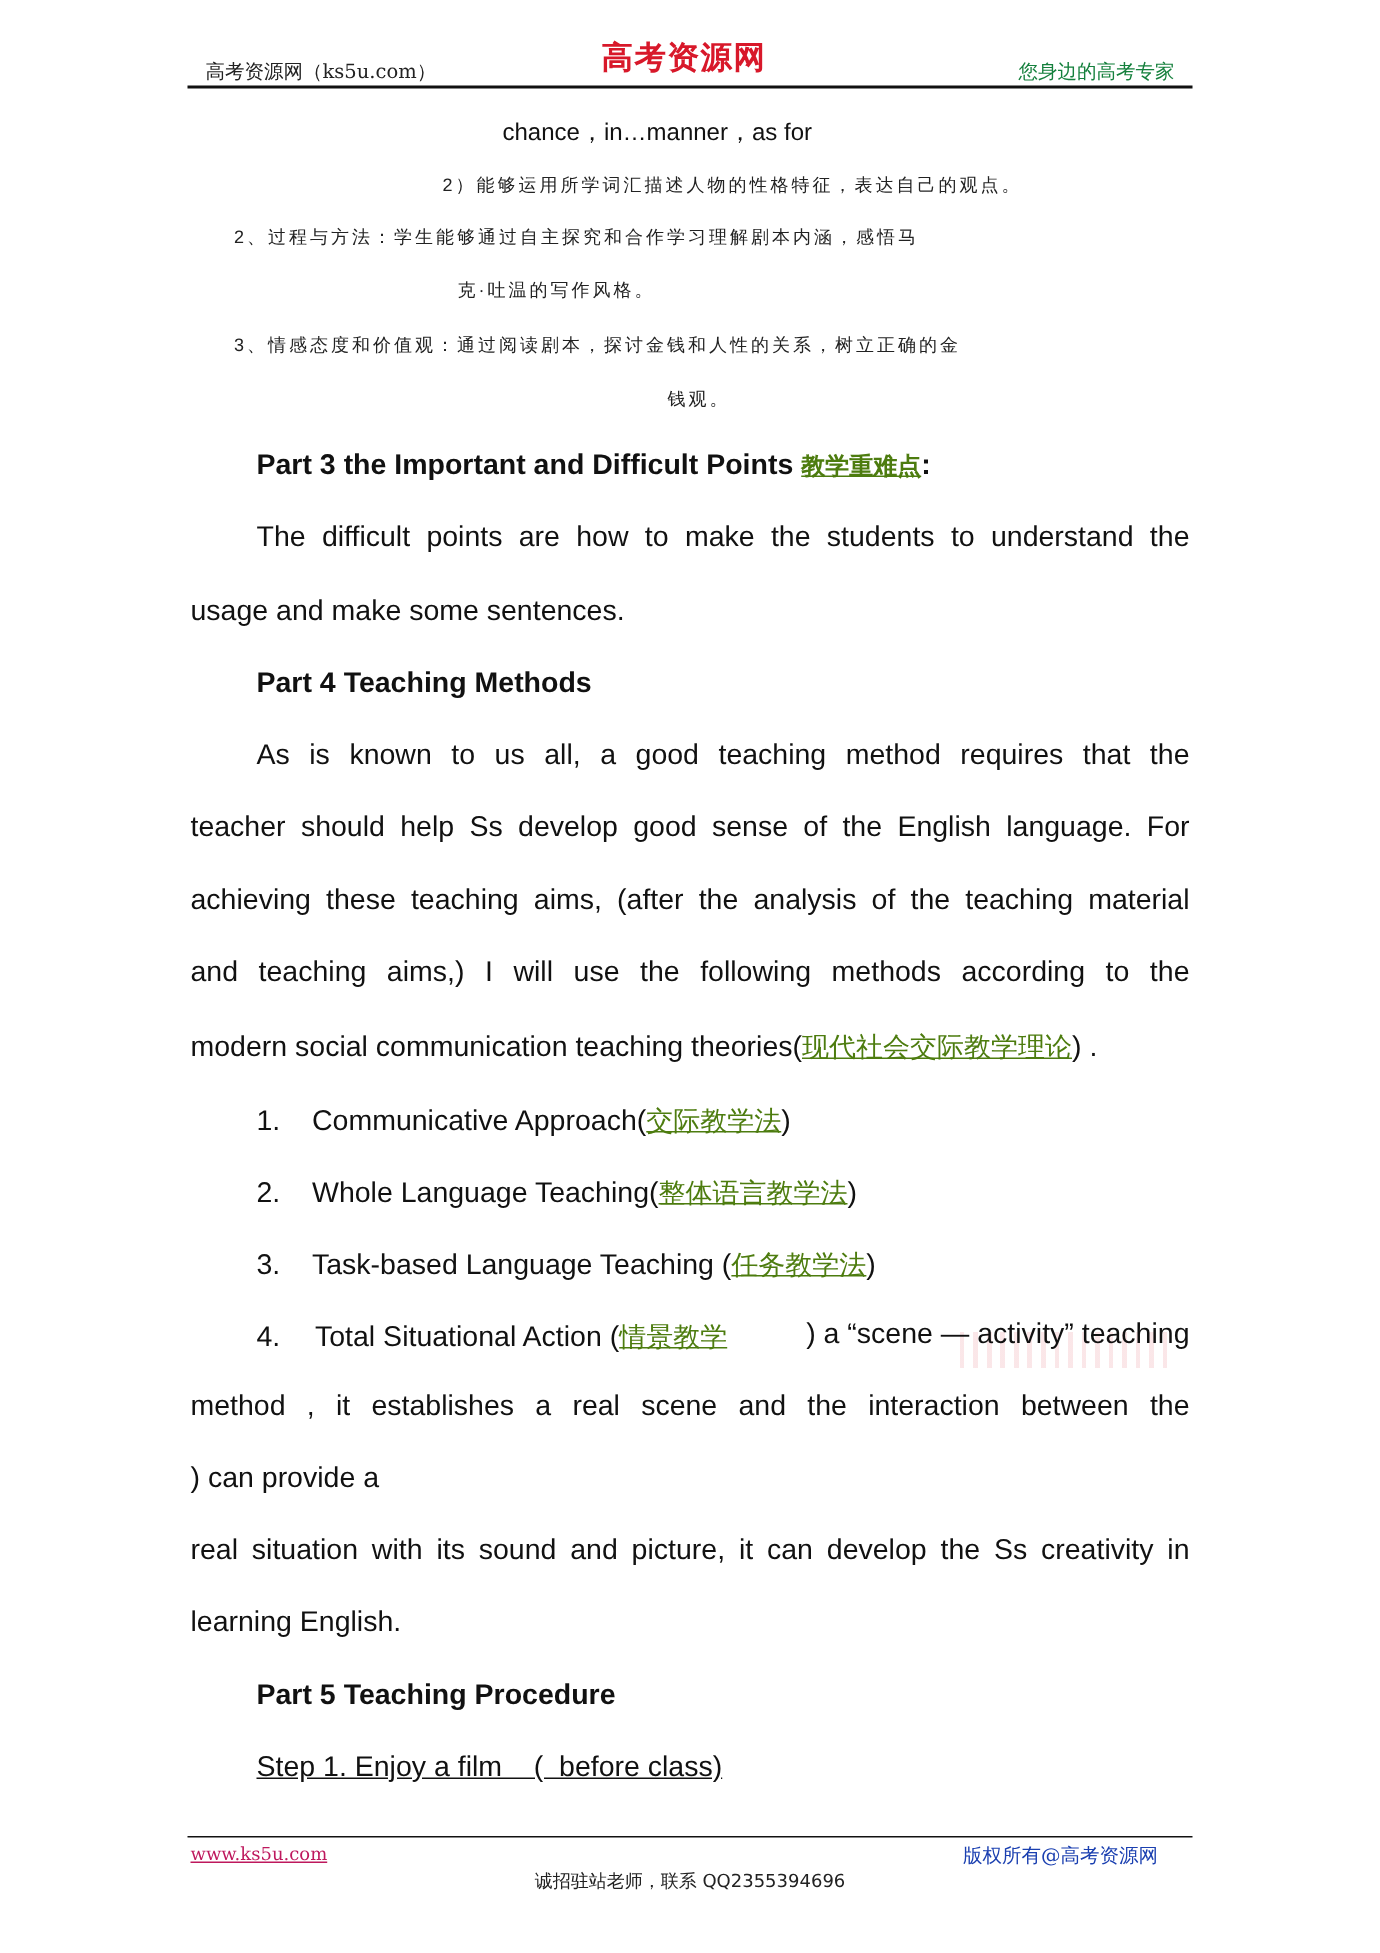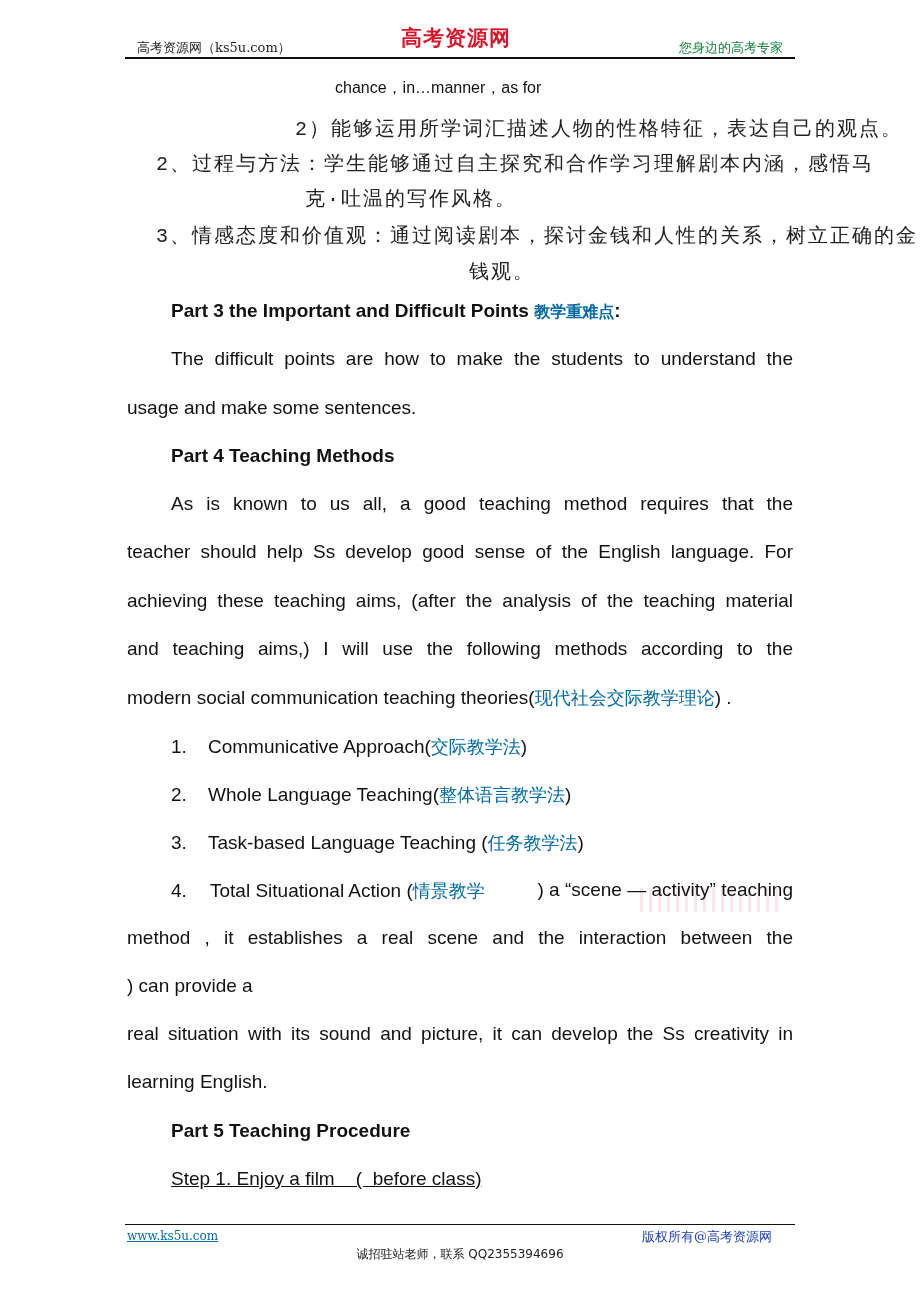--- a/index.html
+++ b/index.html
@@ -8,53 +8,53 @@
 
   
   .hdr { position: absolute; left: 125px; width: 670px; top: 22px; height: 36px; }
   .hdr-left { position: absolute; left: 12px; top: 17px; font-family: "DejaVu Serif", serif; font-size: 13px; color: #222; }
   .hdr-logo { position: absolute; left: 276px; top: 2px; font-family: "DejaVu Serif", serif; font-size: 21px; font-weight: bold; color: #d8182a; letter-spacing: 1px; }
   .hdr-right { position: absolute; right: 12px; top: 17px; font-family: "DejaVu Serif", serif; font-size: 13px; color: #15803d; }
   .hdr-rule { position: absolute; left: 125px; width: 670px; top: 57px; height: 0; border-top: 2px solid #111; }
 
   
   .ln { position: absolute; white-space: nowrap; font-family: "Liberation Sans", sans-serif; font-size: 19px; color: #111; }
-  .cn { font-family: Liberation Mono, monospace; font-size: 20px; letter-spacing: 2px; color: #222; }
+  .cn { font-family: Liberation Sans, sans-serif; font-size: 12px; letter-spacing: 2px; color: #222; }
   .just { left: 127px; width: 666px; text-align: justify; text-align-last: justify; }
   .bold { font-weight: bold; }
   .ul { text-decoration: underline; }
-  .cnin { font-family: "DejaVu Sans", sans-serif; font-size: 18px; color: #0369a1; }
+  .cnin { font-family: "DejaVu Sans", sans-serif; font-size: 18px; color: #4d7c0f; text-decoration: underline; }
 
   .watermark { position: absolute; left: 640px; top: 888px; width: 140px; height: 24px;
                background: repeating-linear-gradient(90deg, rgba(230,120,130,0.18) 0 3px, transparent 3px 9px); }
 
   
   .ftr-rule { position: absolute; left: 125px; width: 670px; top: 1224px; border-top: 1.5px solid #111; }
-  .ftr-left { position: absolute; left: 127px; top: 1229px; font-family: "DejaVu Serif", serif; font-size: 12px; color: #0369a1; text-decoration: underline; }
+  .ftr-left { position: absolute; left: 127px; top: 1229px; font-family: "DejaVu Serif", serif; font-size: 12px; color: #be185d; text-decoration: underline; }
   .ftr-right { position: absolute; left: 642px; top: 1228px; font-family: "DejaVu Serif", serif; font-size: 13px; color: #1a3fb0; }
   .ftr-center { position: absolute; left: 0; width: 920px; top: 1246px; text-align: center; font-family: "DejaVu Sans", sans-serif; font-size: 12px; color: #222; }
 </style>
 </head>
 <body>
 
 <div class="page">
 
   <div class="hdr">
     <span class="hdr-left">高考资源网（ks5u.com）</span>
     <span class="hdr-logo">高考资源网</span>
     <span class="hdr-right">您身边的高考专家</span>
   </div>
   <div class="hdr-rule"></div>
 
   <div class="ln" style="left:335px; top:78px; font-size:16px;">chance，in…manner，as for</div>
   <div class="ln cn" style="left:295px; top:115px;">2）能够运用所学词汇描述人物的性格特征，表达自己的观点。</div>
   <div class="ln cn" style="left:156px; top:150px;">2、过程与方法：学生能够通过自主探究和合作学习理解剧本内涵，感悟马</div>
   <div class="ln cn" style="left:305px; top:185px;">克·吐温的写作风格。</div>
   <div class="ln cn" style="left:156px; top:222px;">3、情感态度和价值观：通过阅读剧本，探讨金钱和人性的关系，树立正确的金</div>
-  <div class="ln cn" style="left:445px; top:258px;margin-left:24px;">钱观。</div>
+  <div class="ln cn" style="left:445px; top:258px;">钱观。</div>
 
   <div class="ln bold" style="left:171px; top:300px;">
     <span>Part 3 the Important and Difficult Points</span>
     <span class="cnin" style="font-size:16px;">教学重难点</span><span>:</span>
   </div>
   <div class="ln" style="left:171px; width:622px; top:348px; text-align:justify; text-align-last:justify;">The difficult points are how to make the students to understand the</div>
   <div class="ln" style="left:127px; top:397px;">usage and make some sentences.</div>
 
   <div class="ln bold" style="left:171px; top:445px;">Part 4 Teaching Methods</div>
   <div class="ln" style="left:171px; width:622px; top:493px; text-align:justify; text-align-last:justify;">As is known to us all, a good teaching method requires that the</div>

